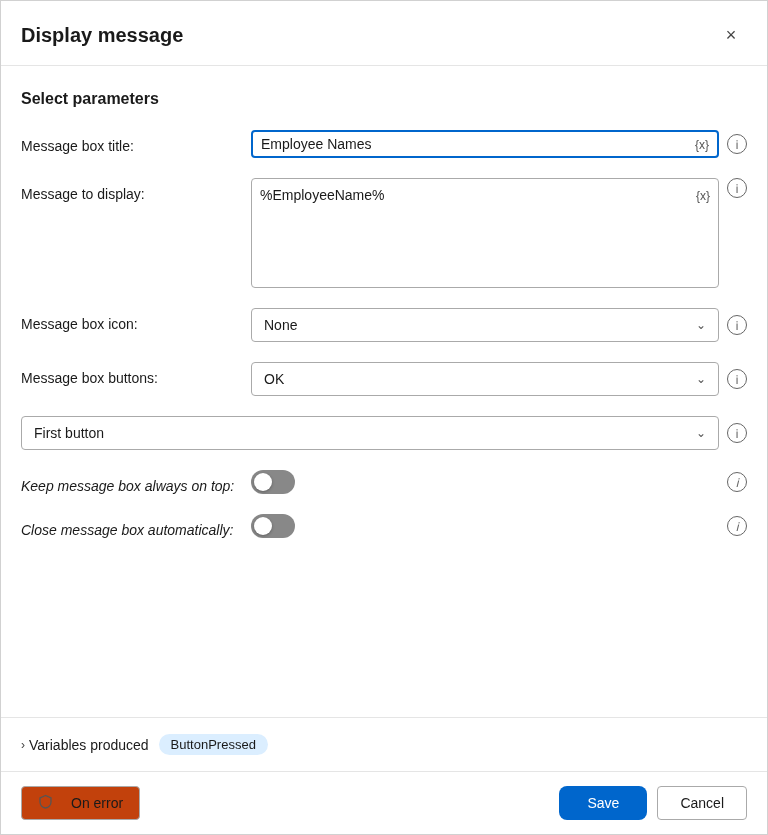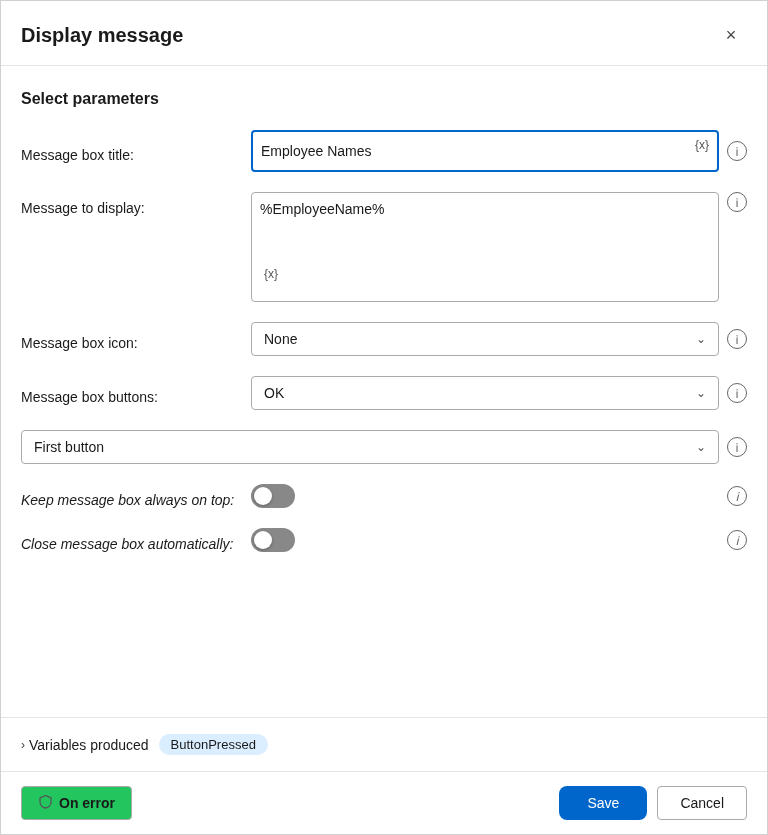--- a/index.html
+++ b/index.html
@@ -83,21 +83,21 @@
 
     .section-title {
       font-size: 16px;
       font-weight: 600;
       color: #1a1a1a;
       margin-bottom: 22px;
     }
 
     .form-row {
       display: flex;
-      align-items: center;
+      align-items: flex-start;
       margin-bottom: 20px;
     }
 
     .form-label {
       width: 230px;
       min-width: 230px;
       font-size: 14px;
       color: #1a1a1a;
       padding-top: 8px;
       flex-shrink: 0;
@@ -113,21 +113,21 @@
     .input-box {
       flex: 1;
       border: 2px solid #0066cc;
       border-radius: 4px;
       padding: 4px 8px;
       font-size: 14px;
       color: #1a1a1a;
       display: flex;
       align-items: center;
       justify-content: space-between;
-      height: 42px;
+      height: 28px;
     }
 
     .input-box input {
       border: none;
       outline: none;
       font-size: 14px;
       color: #1a1a1a;
       background: transparent;
       flex: 1;
     }
@@ -157,21 +157,20 @@
       flex: 1;
       resize: none;
       font-family: inherit;
     }
 
     .textarea-top {
       display: flex;
       align-items: flex-start;
       justify-content: flex-start;
       width: 100%;
-      flex-direction: column;
     }
 
     .var-badge {
       font-size: 12px;
       color: #555;
       font-style: normal;
       flex-shrink: 0;
       margin-left: 4px;
       align-self: flex-start;
       padding-top: 2px;
@@ -296,29 +295,28 @@
       align-items: center;
       justify-content: space-between;
       padding: 14px 20px;
       border-top: 1px solid #e5e5e5;
       background: #fff;
     }
 
     .btn-on-error {
       display: flex;
       align-items: center;
-      gap: 6px;
+      gap: 18px;
       border: 1.5px solid #aaa;
       border-radius: 4px;
       padding: 7px 16px;
-      background: #22c55e;
-      cursor: pointer;
-      font-size: 14px;
-      color: #1a1a1a;
-      font-weight: bold;
+      background: #c2410c;
+      cursor: pointer;
+      font-size: 14px;
+      color: #1a1a1a;
     }
 
     .footer-right {
       display: flex;
       gap: 10px;
     }
 
     .btn-save {
       background: #0066cc;
       color: #fff;

